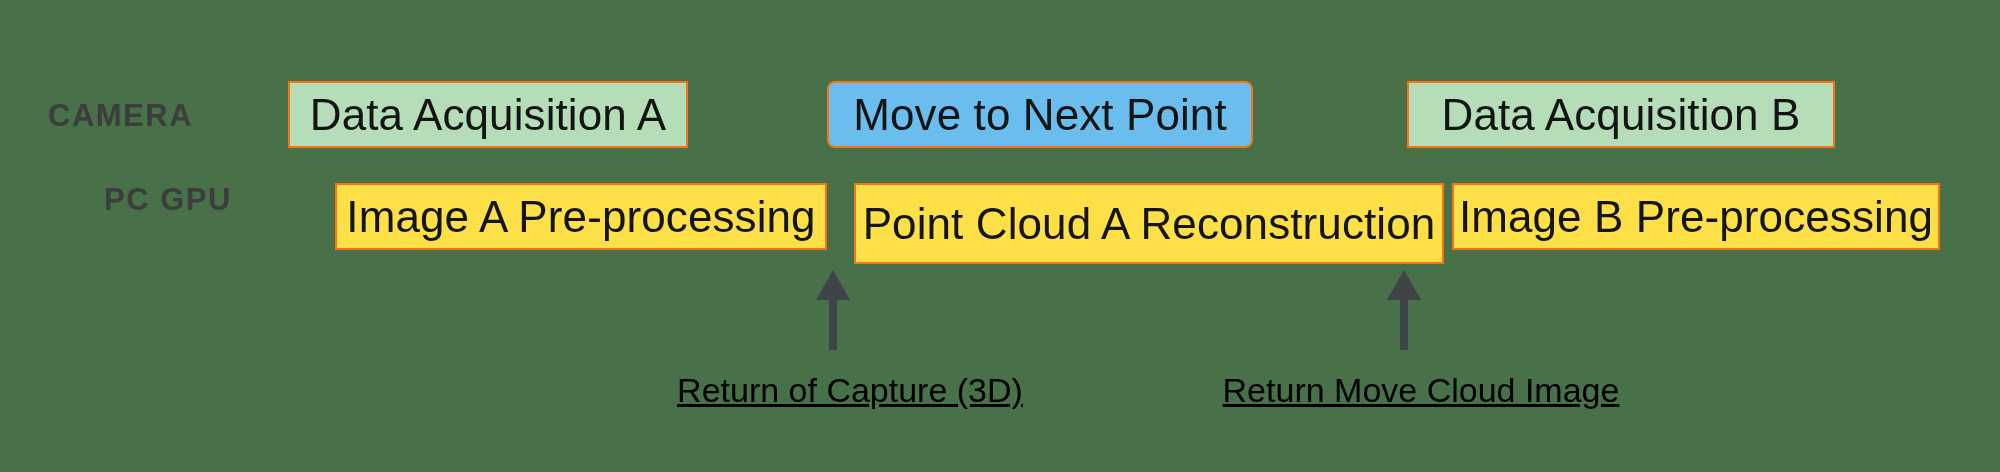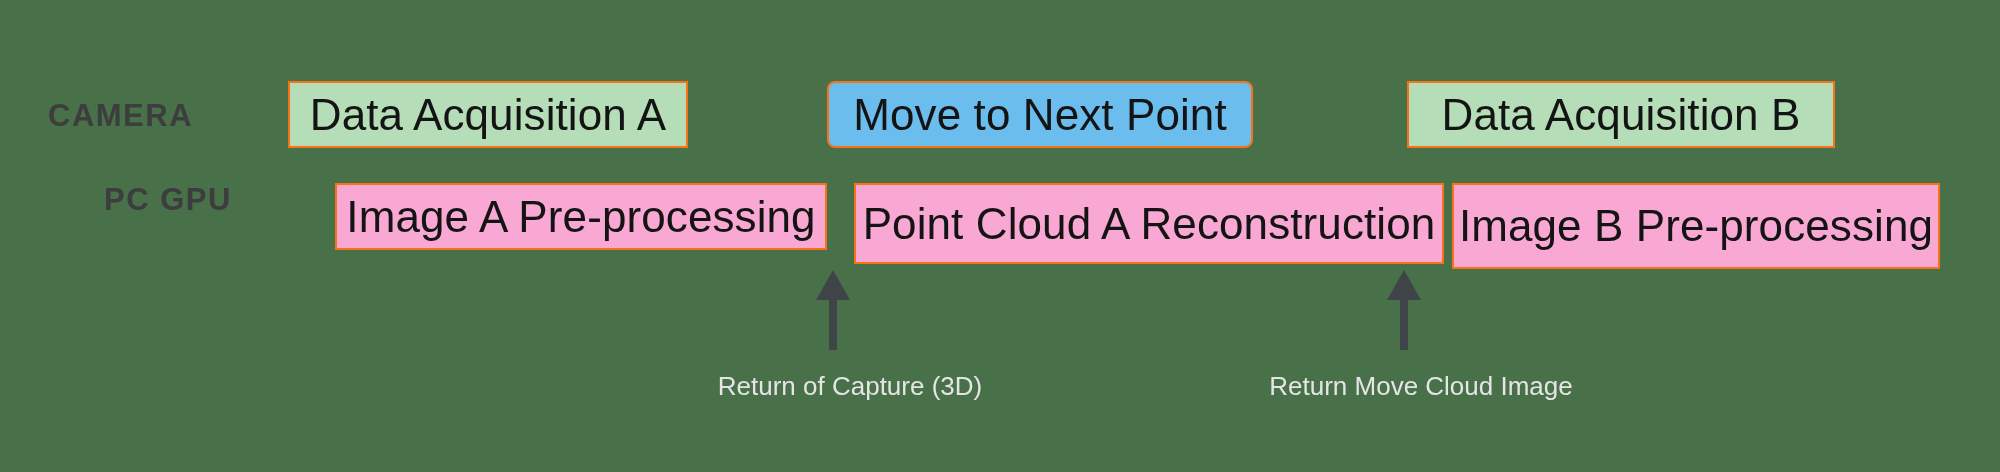--- a/index.html
+++ b/index.html
@@ -44,21 +44,21 @@
     justify-content: center;
     color: #141414;
     font-size: 44px;
     font-weight: 400;
     white-space: nowrap;
     line-height: 1;
     letter-spacing: 0.1px;
   }
   .task.green  { background: #b5ddb8; }
   .task.blue   { background: #6bbdee; border-radius: 8px; }
-  .task.yellow { background: #f9a8d4; }
+  .task.yellow { background: #fde047; }
 
   
   .arrow {
     position: absolute;
     width: 34px;
     height: 80px;
   }
   .arrow .head {
     position: absolute;
     top: 0;
@@ -73,47 +73,48 @@
     position: absolute;
     top: 28px;
     left: 13px;
     width: 8px;
     height: 52px;
     background: #3f4449;
   }
 
   .annotation {
     position: absolute;
-    color: #e5e5e5;
-    font-size: 26px;
+    color: #000000;
+    font-size: 34px;
     font-weight: 400;
     white-space: nowrap;
     line-height: 1;
     transform: translateX(-50%);
+    text-decoration: underline;
   }
 </style>
 </head>
 <body>
 
 <div id="stage">
 
   <div class="row-label camera">CAMERA</div>
   <div class="row-label gpu">PC GPU</div>
 
   <div class="task green" style="left:288px; top:81px; width:400px; height:67px;">Data Acquisition A</div>
 
   <div class="task blue" style="left:827px; top:81px; width:426px; height:67px;">Move to Next Point</div>
 
   <div class="task green" style="left:1407px; top:81px; width:428px; height:67px;">Data Acquisition B</div>
 
   <div class="task yellow" style="left:335px; top:183px; width:492px; height:67px;">Image A Pre-processing</div>
 
   <div class="task yellow" style="left:854px; top:183px; width:590px; height:81px;">Point Cloud A Reconstruction</div>
 
-  <div class="task yellow" style="left:1452px; top:183px; width:488px; height:86px;">Image B Pre-processing</div>
+  <div class="task yellow" style="left:1452px; top:183px; width:488px; height:67px;">Image B Pre-processing</div>
 
   <div class="arrow" style="left:816px; top:270px;">
     <div class="head"></div>
     <div class="shaft"></div>
   </div>
 
   <div class="arrow" style="left:1387px; top:270px;">
     <div class="head"></div>
     <div class="shaft"></div>
   </div>

